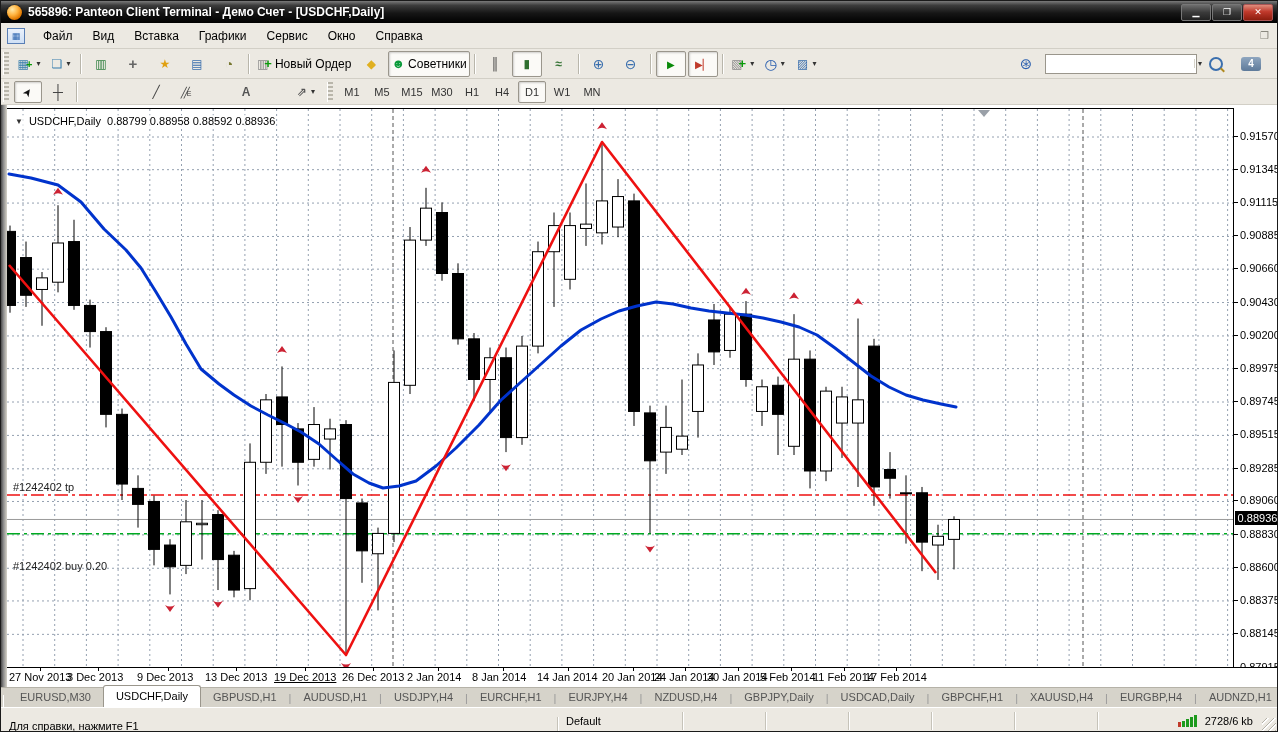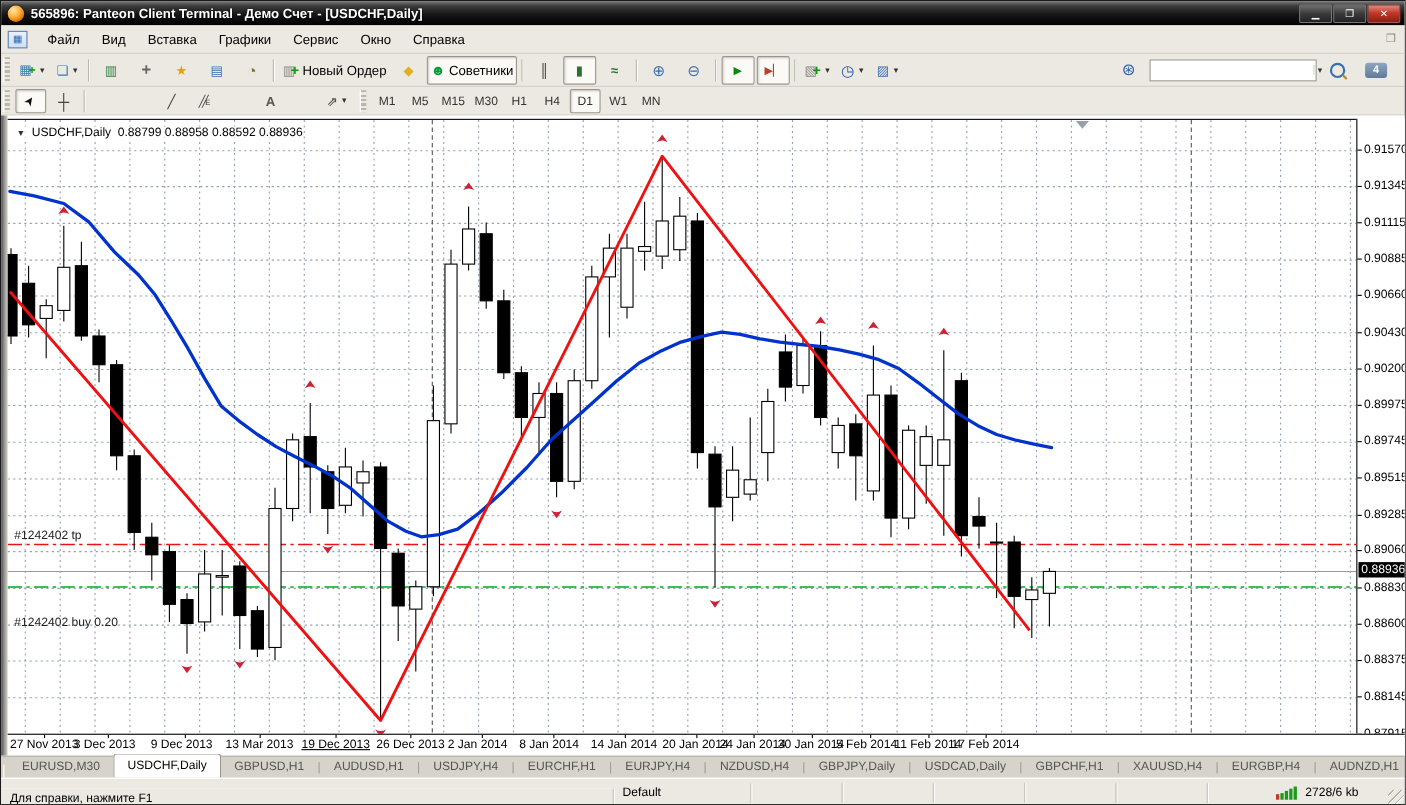--- a/index.html
+++ b/index.html
@@ -114,21 +114,21 @@
   .tab.active{background:#fff;color:#000;border:1px solid #9a968c;border-bottom:none;
     border-radius:3px 3px 0 0;height:16px;font-weight:normal;}
   
   .statusbar{position:absolute;left:0;top:706px;width:100%;height:26px;background:#ece9e2;
     border-top:1px solid #fff;display:flex;align-items:center;font-size:11px;box-sizing:border-box;}
   .pane{height:18px;display:flex;align-items:center;padding:0 8px;border-right:1px solid #c6c3b9;
     box-shadow:1px 0 0 #fff;}
   .pane.help{width:540px;margin-top:11px;}
   .pane.profile{width:108px;}
   .pane.empty{width:66px;}
-  .pane.traffic{margin-left:auto;border-right:none;display:flex;gap:8px;padding-right:42px;}
+  .pane.traffic{margin-left:auto;border-right:none;display:flex;gap:8px;padding-right:24px;}
   .conn{display:flex;align-items:flex-end;gap:1px;height:12px;}
   .conn i{display:block;width:3px;background:#1d9a1d;}
   .conn i.r{background:#c03a2a;}
   .resize-grip{position:absolute;right:1px;bottom:1px;width:14px;height:14px;
     background:repeating-linear-gradient(135deg,transparent 0 3px,#b5b2a8 3px 4px,#fff 4px 5px);}
 </style>
 </head>
 <body>
 
 <div id="app">
@@ -571,21 +571,21 @@
         <div class="pa-current" style="top: 403.483px;">0.88936</div>
       </div>
     <div class="date-axis" id="date-axis">
         <span class="da-tick" style="left: 33px;"></span>
         <div class="da-label" style="left: 2px;">27 Nov 2013</div>
         <span class="da-tick" style="left: 91px;"></span>
         <div class="da-label" style="left: 60px;">3 Dec 2013</div>
         <span class="da-tick" style="left: 161px;"></span>
         <div class="da-label" style="left: 130px; text-align: right;">9 Dec 2013</div>
         <span class="da-tick" style="left: 229px;"></span>
-        <div class="da-label" style="left: 198px;">13 Mar 2013</div>
+        <div class="da-label" style="left: 198px;">13 Dec 2013</div>
         <span class="da-tick" style="left: 298px;"></span>
         <div class="da-label" style="left: 267px; text-decoration: underline;">19 Dec 2013</div>
         <span class="da-tick" style="left: 366px;"></span>
         <div class="da-label" style="left: 335px;">26 Dec 2013</div>
         <span class="da-tick" style="left: 431px;"></span>
         <div class="da-label" style="left: 400px;">2 Jan 2014</div>
         <span class="da-tick" style="left: 496px;"></span>
         <div class="da-label" style="left: 465px;">8 Jan 2014</div>
         <span class="da-tick" style="left: 561px;"></span>
         <div class="da-label" style="left: 530px;">14 Jan 2014</div>

